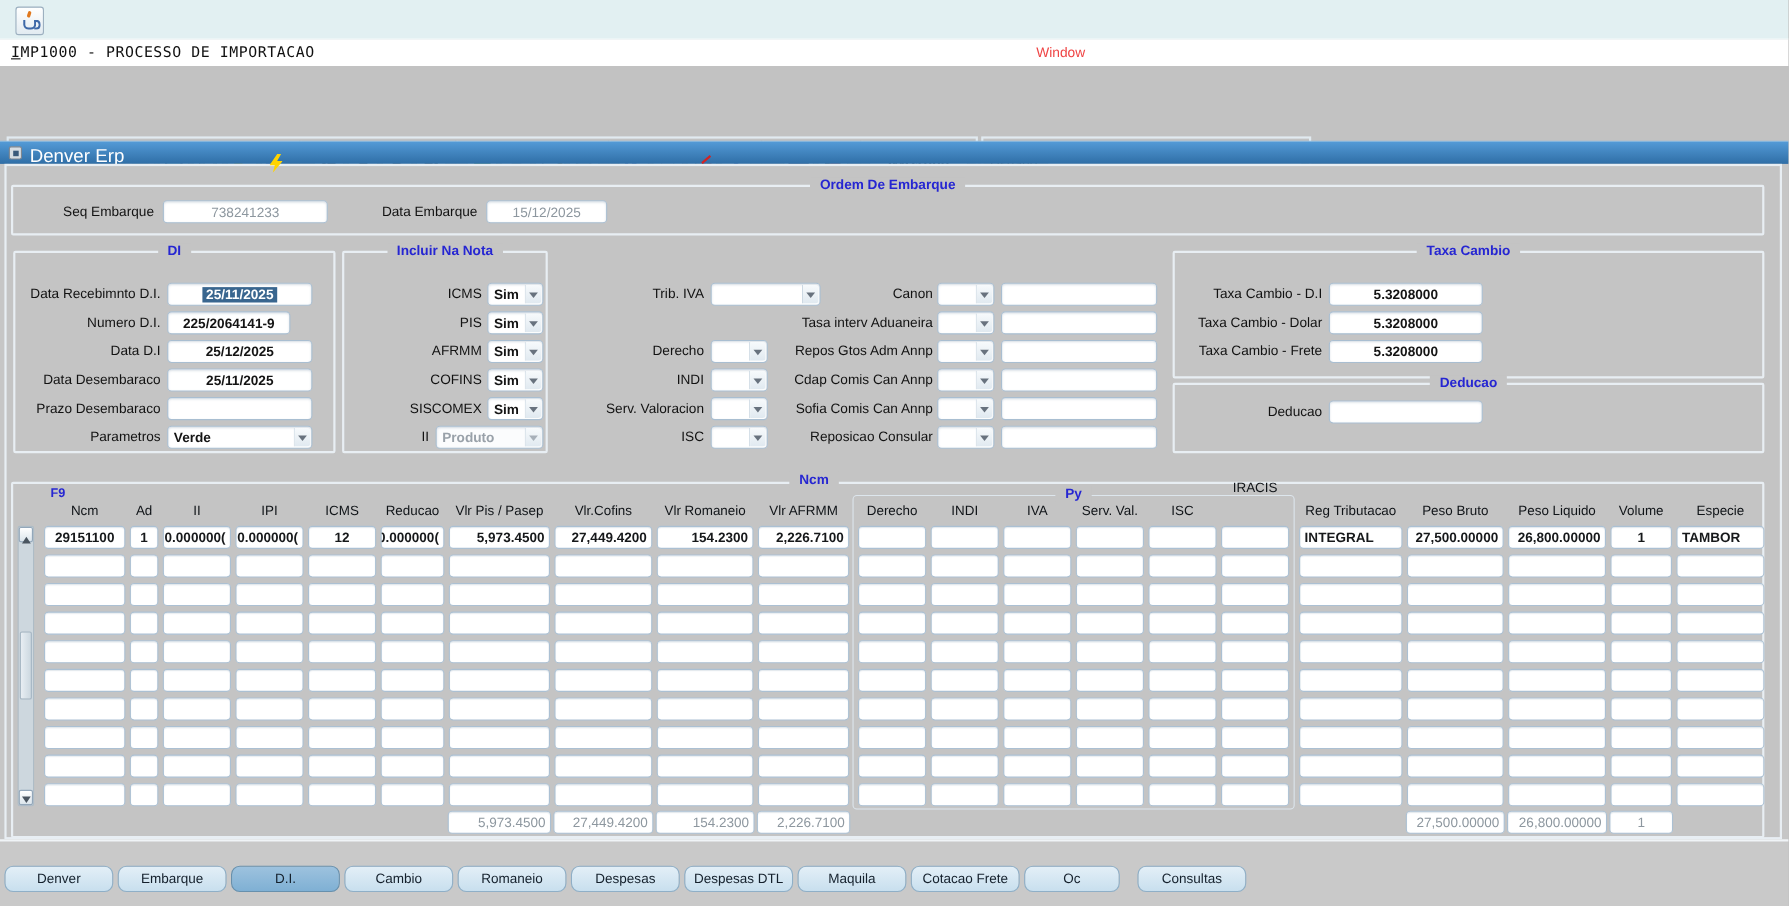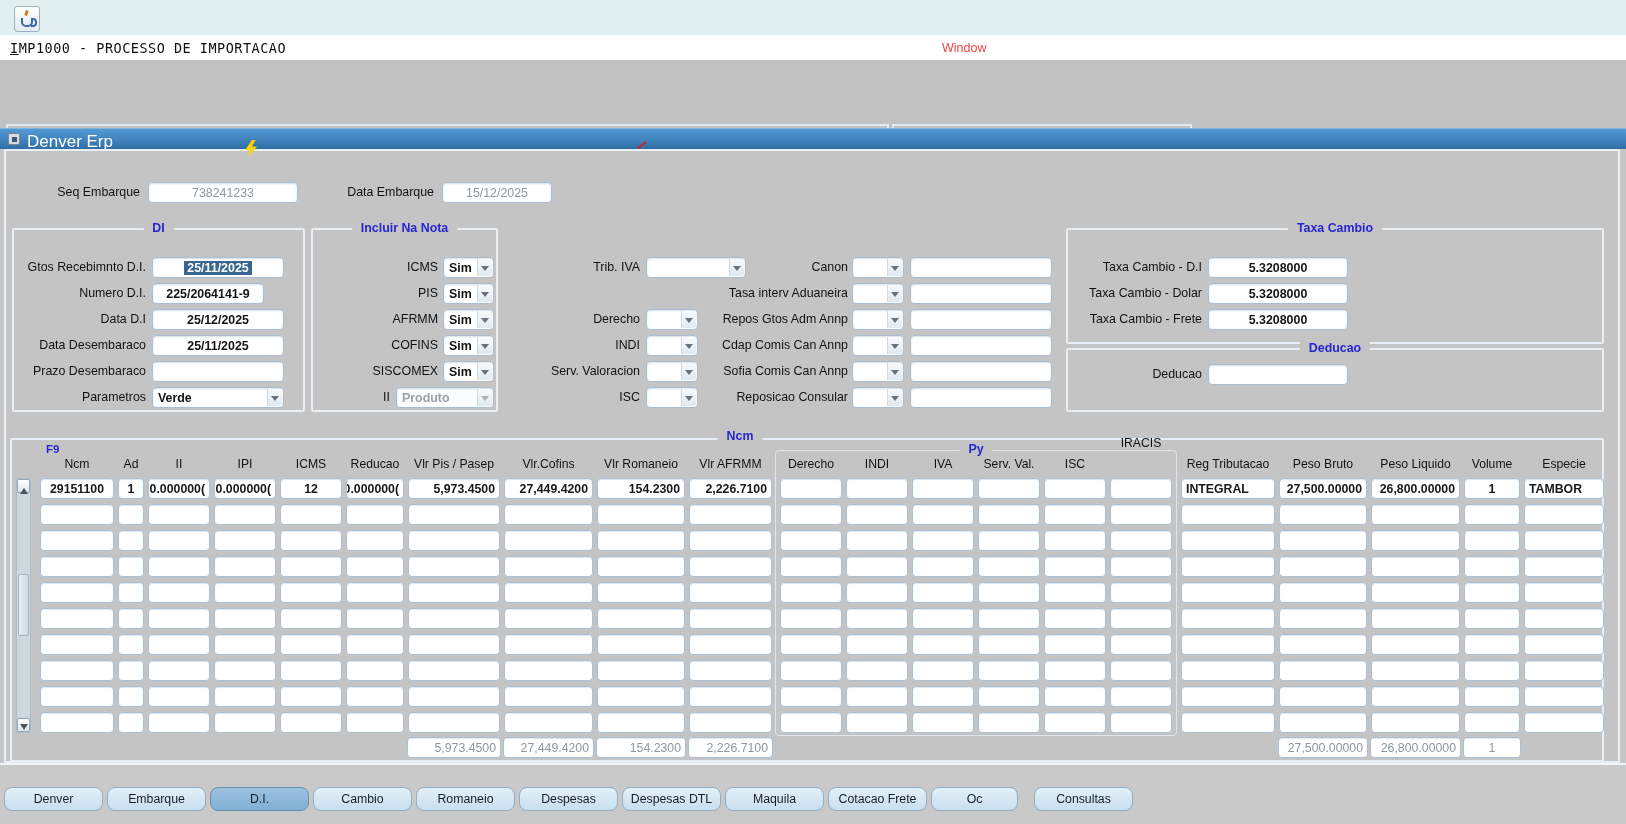--- a/index.html
+++ b/index.html
@@ -222,29 +222,32 @@
     <div class="usuario-input"></div>
   </div>
 
   <div class="appbar">
     <div class="i-denver"></div>
     <div class="appbar-title">Denver Erp</div>
   </div>
 
   <div class="content"></div>
 
+  <div class="pbox" style="left:10px; top:168px; width:1594px; height:46px;">
+    <span class="ptitle">Ordem De Embarque</span>
+  </div>
   <div class="lbl" style="left:20px; top:182px; width:120px;">Seq Embarque</div>
   <div class="fld gry" style="left:148px; top:182px; width:150px;">738241233</div>
   <div class="lbl" style="left:318px; top:182px; width:116px;">Data Embarque</div>
   <div class="fld gry" style="left:442px; top:182px; width:110px;">15/12/2025</div>
 
   <div class="pbox" style="left:12px; top:228px; width:293px; height:184px;">
     <span class="ptitle">DI</span>
   </div>
-  <div class="lbl" style="left:18px; top:257px; width:128px;">Gtos Recebimnto D.I.</div>
+  <div class="lbl" style="left:18px; top:257px; width:128px;">Data Recebimnto D.I.</div>
   <div class="fld" style="left:152px; top:257px; width:132px;">
       <span class="selhl">25/11/2025</span>
     </div>
   <div class="lbl" style="left:18px; top:283px; width:128px;">Numero D.I.</div>
   <div class="fld" style="left:152px; top:283px; width:112px;">225/2064141-9</div>
   <div class="lbl" style="left:18px; top:309px; width:128px;">Data D.I</div>
   <div class="fld" style="left:152px; top:309px; width:132px;">25/12/2025</div>
   <div class="lbl" style="left:18px; top:335px; width:128px;">Data Desembaraco</div>
   <div class="fld" style="left:152px; top:335px; width:132px;">25/11/2025</div>
   <div class="lbl" style="left:18px; top:361px; width:128px;">Prazo Desembaraco</div>

